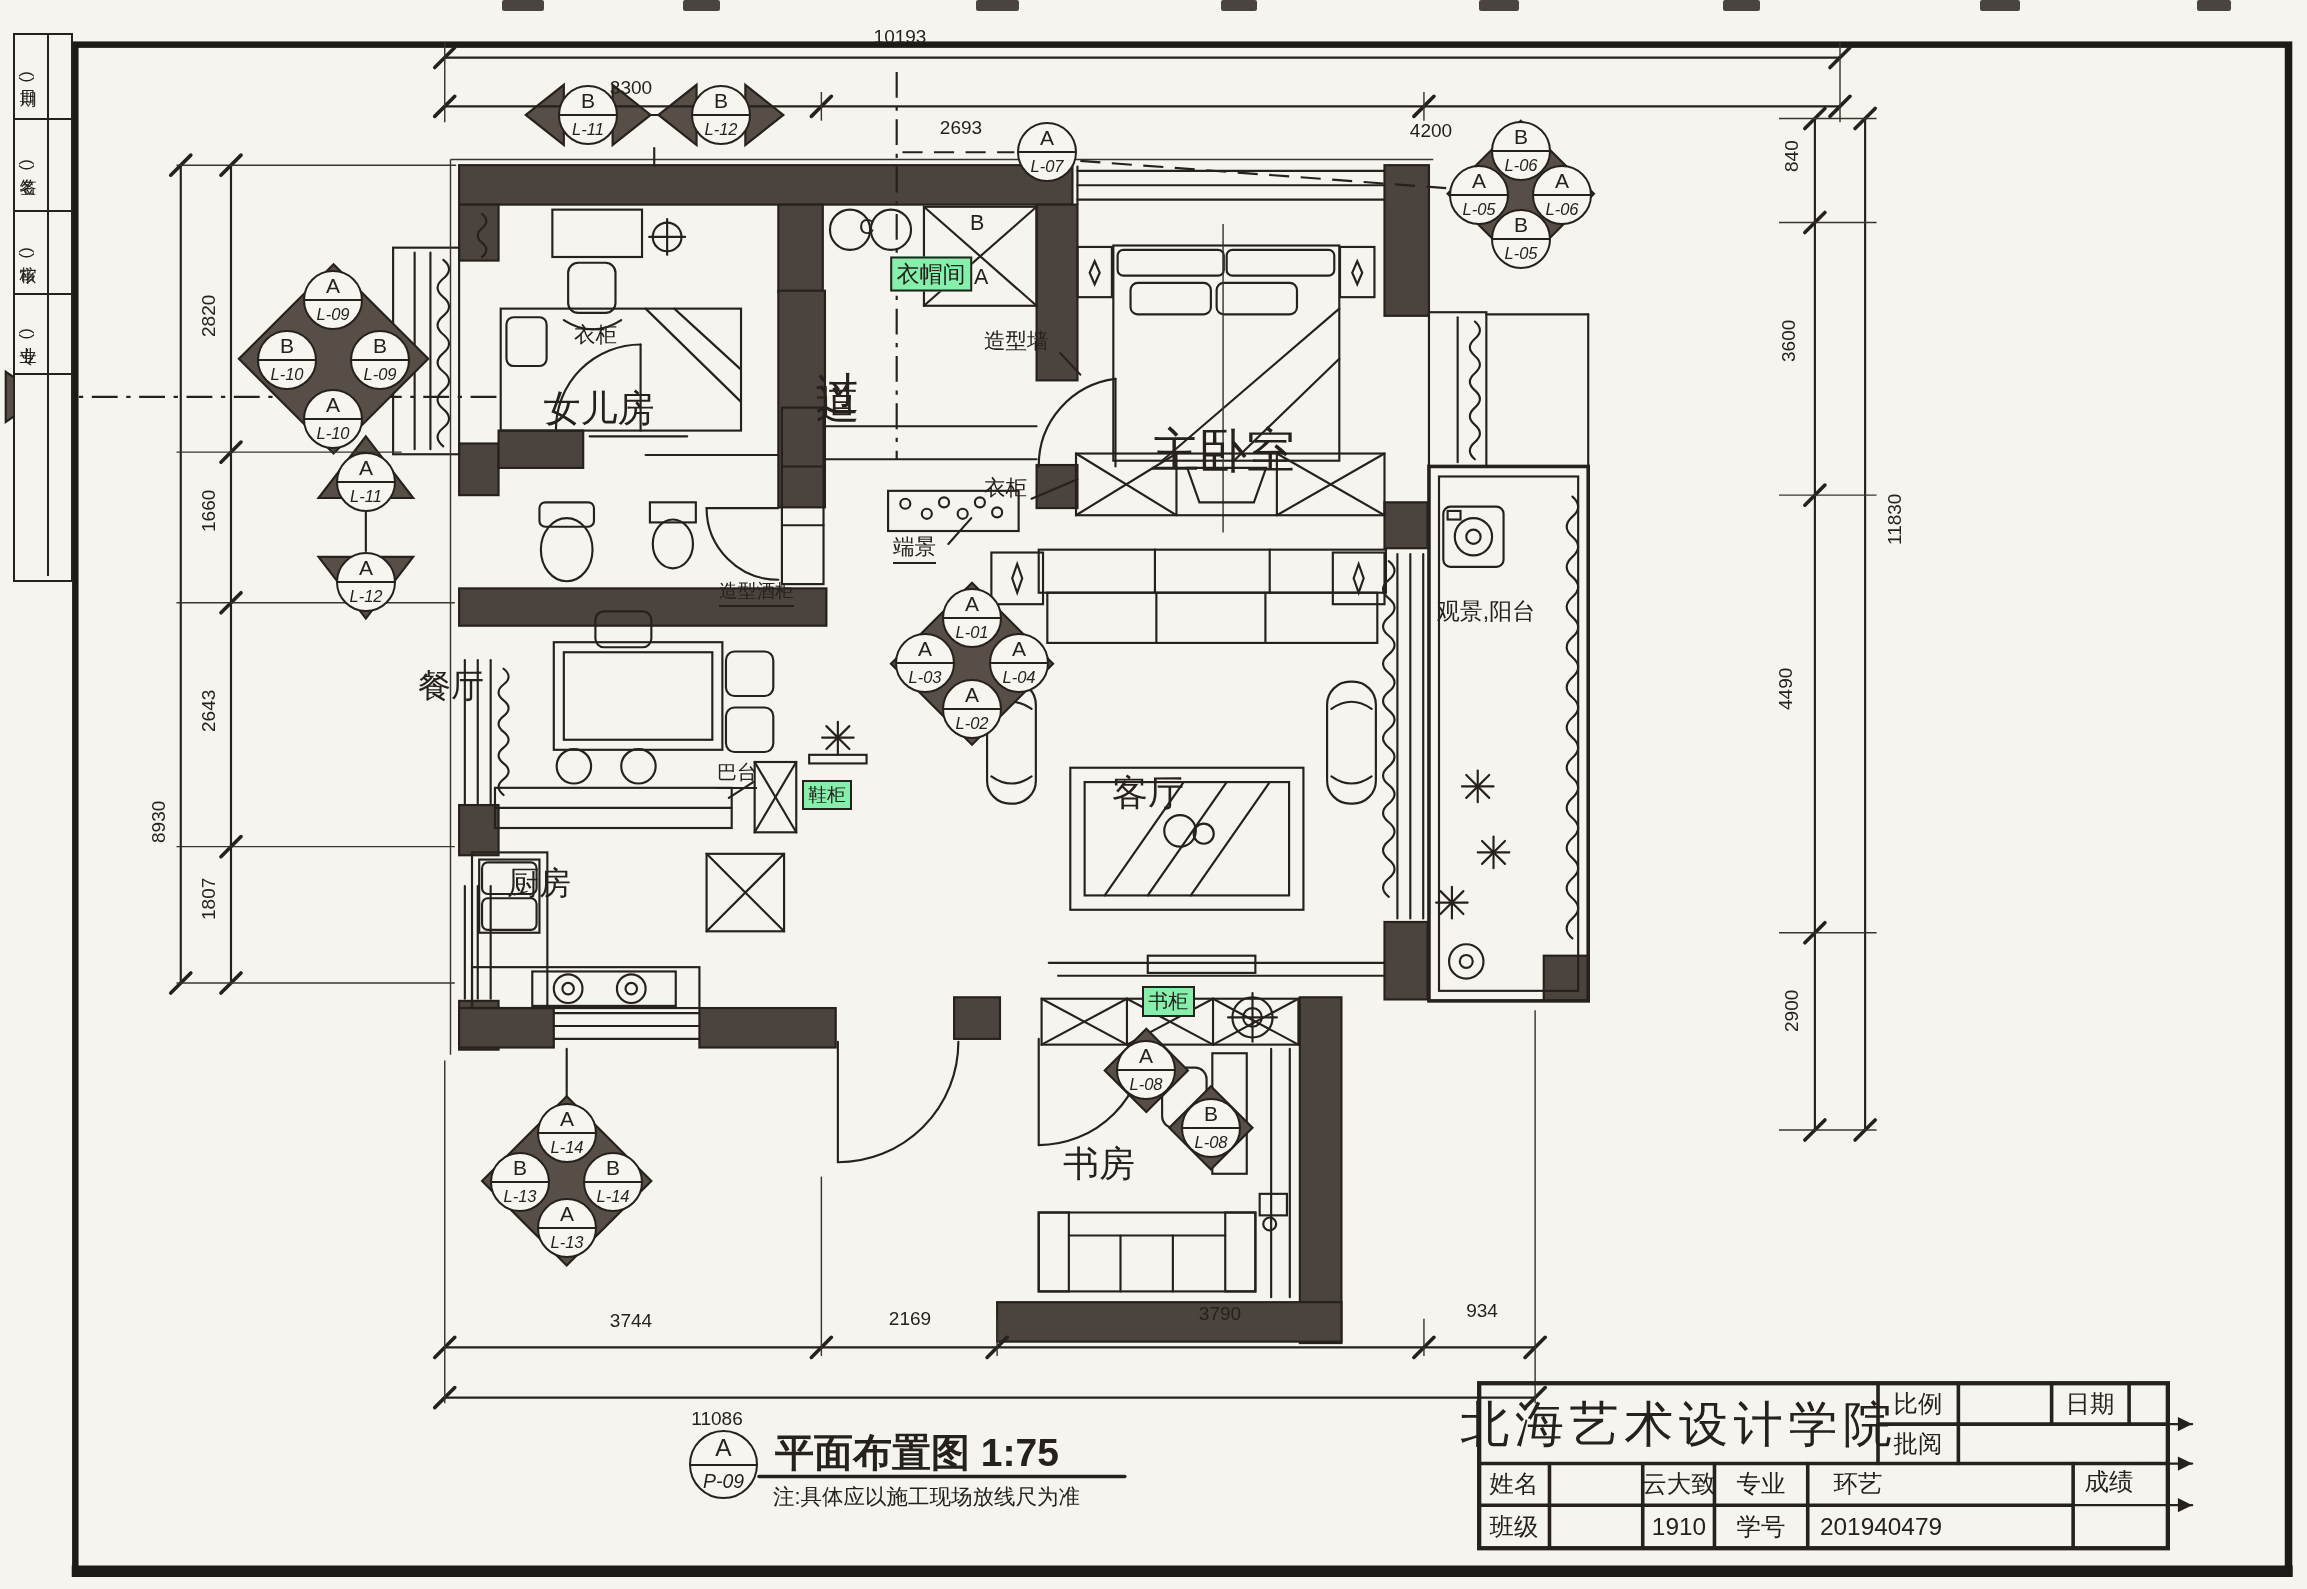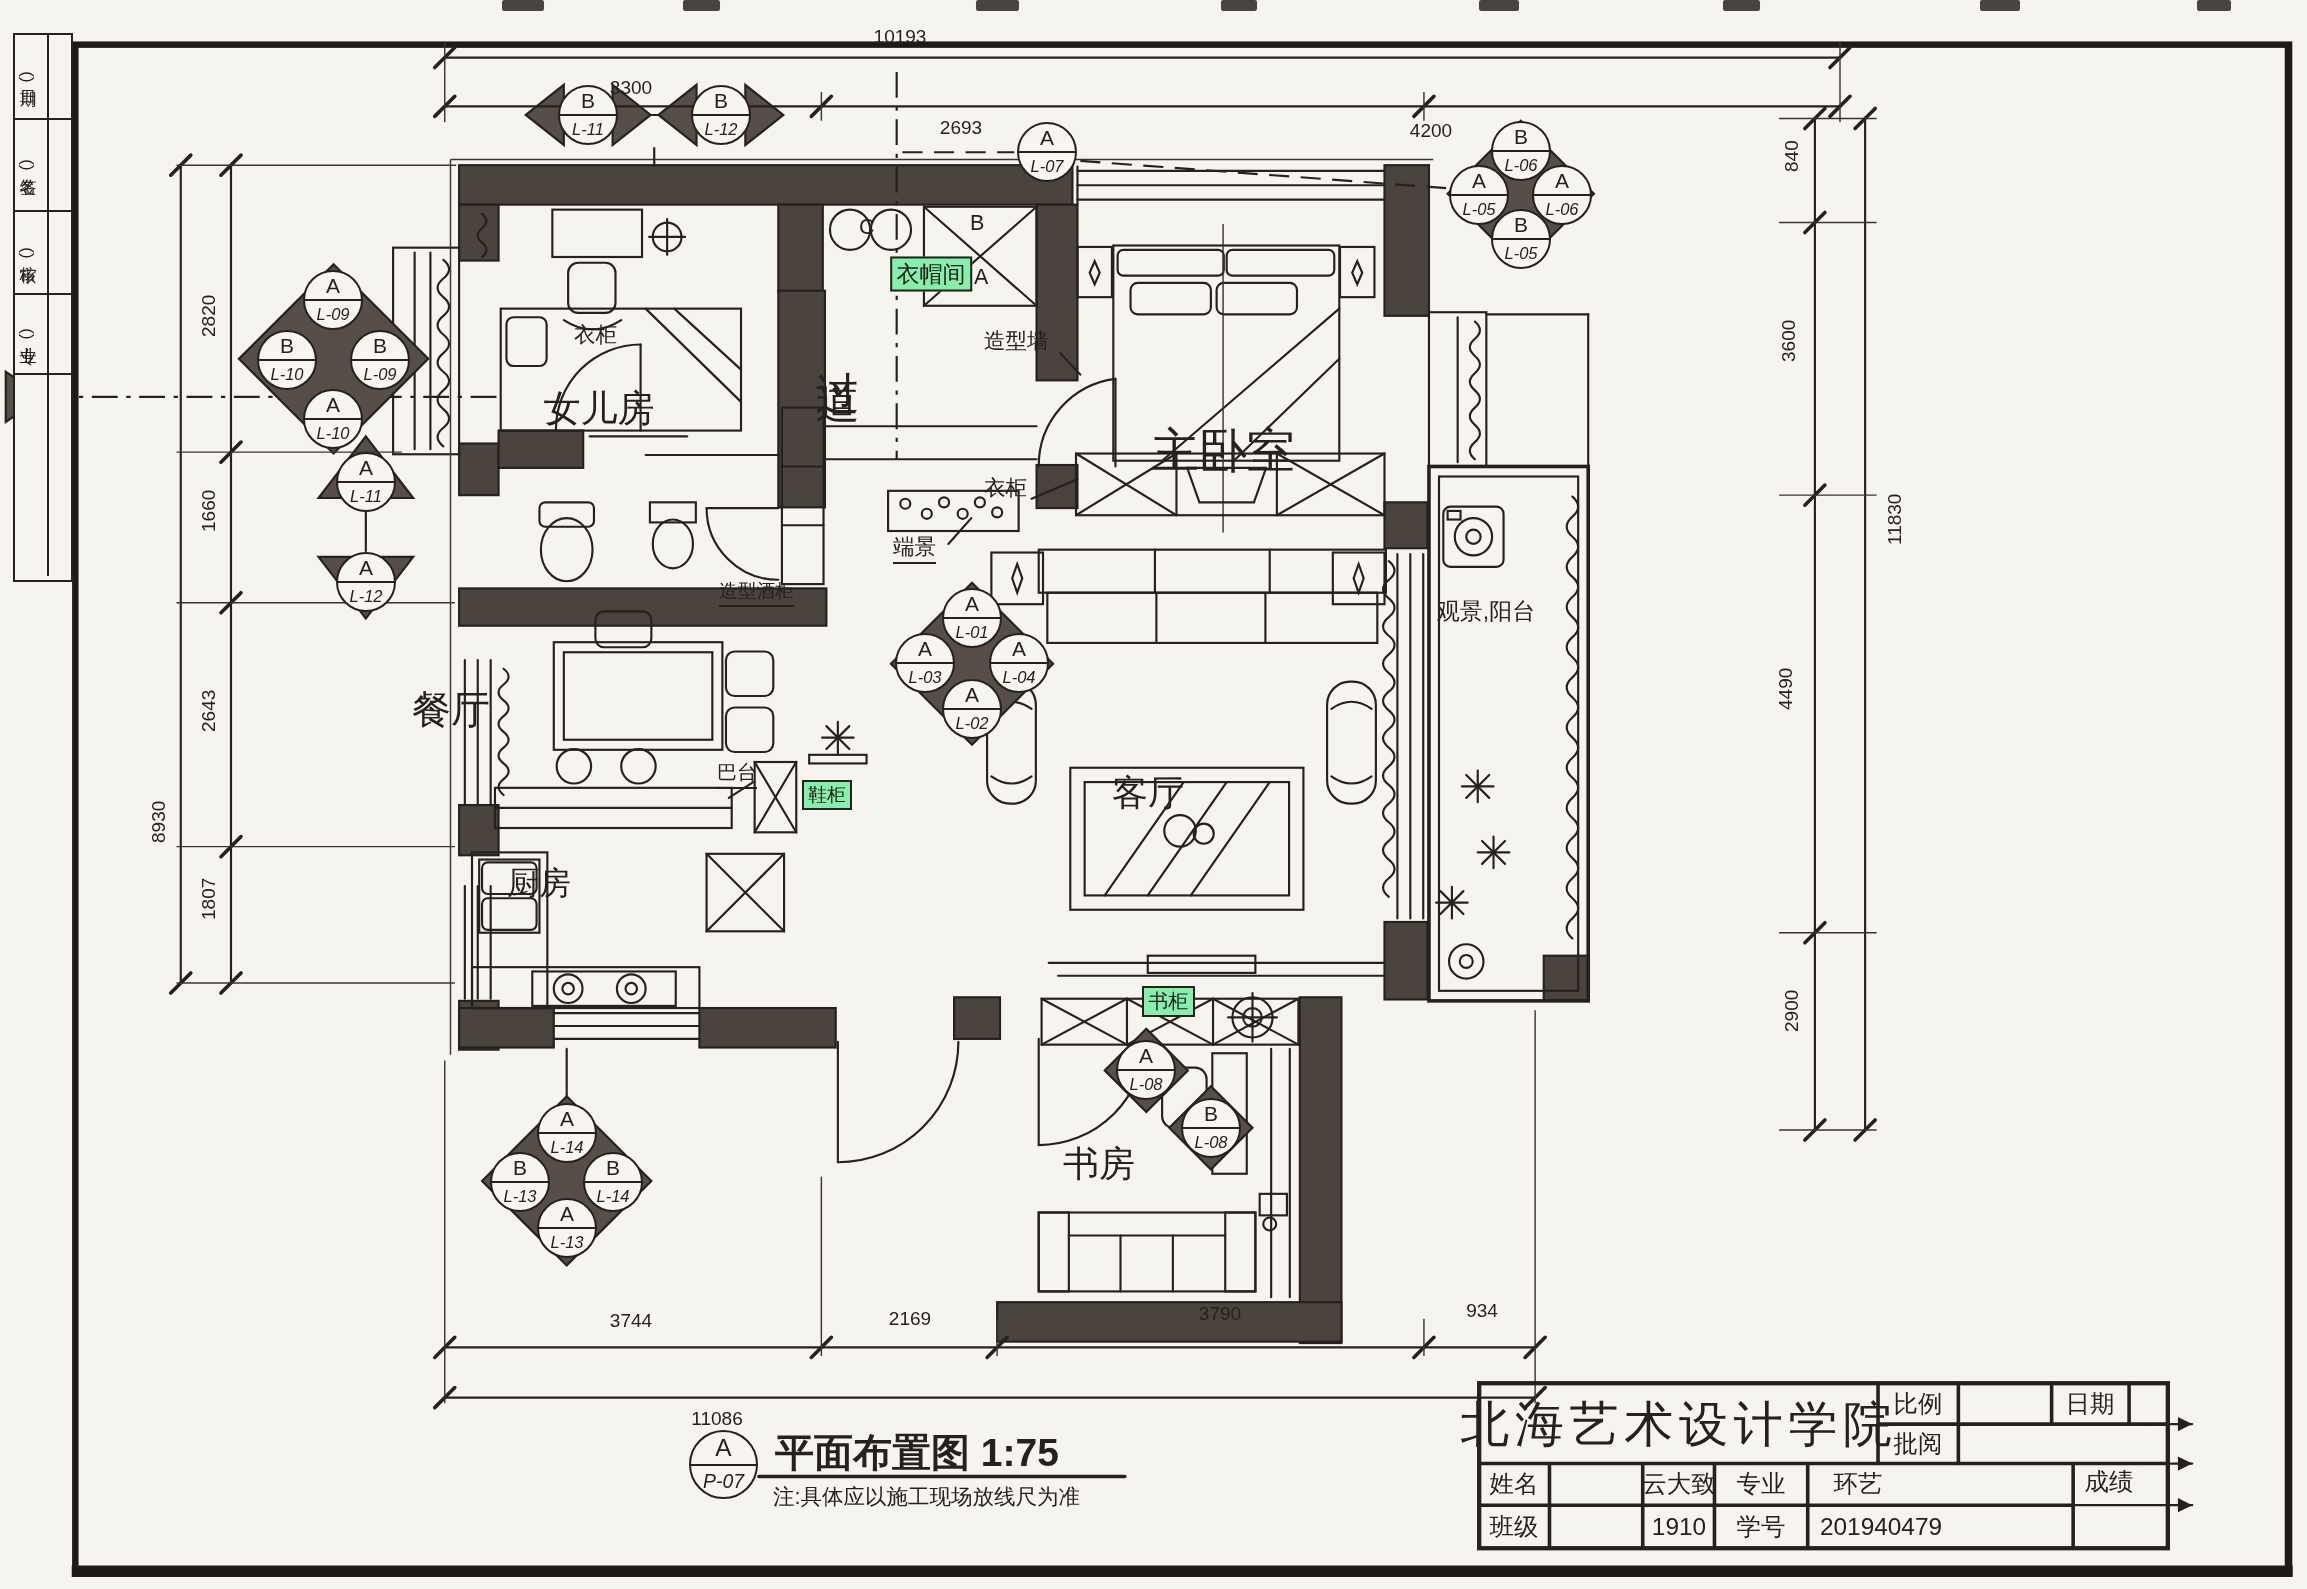--- a/index.html
+++ b/index.html
@@ -540,21 +540,21 @@
   </div>
   <div class="mk" style="left:1181px;top:1098px">
     <span class="mt">B</span>
     <span class="mb">L-08</span>
   </div>
 
   <div class="clab" style="left:599px;top:409px;font-size:37px">女儿房</div>
   <div class="clab box" style="left:931px;top:274px;font-size:23px">衣帽间</div>
   <div class="clab" style="left:1223px;top:451px;font-size:48px">主卧室</div>
   <div class="vtext" style="left:809px;top:336px;font-size:44px;letter-spacing:10px">过道</div>
-  <div class="clab" style="left:451px;top:710px;font-size:39px">餐厅</div>
+  <div class="clab" style="left:451px;top:686px;font-size:33px">餐厅</div>
   <div class="clab" style="left:1148px;top:793px;font-size:36px">客厅</div>
   <div class="clab" style="left:539px;top:884px;font-size:32px">厨房</div>
   <div class="clab" style="left:1099px;top:1164px;font-size:36px">书房</div>
   <div class="clab" style="left:1486px;top:611px;font-size:23px">观景,阳台</div>
 
   <div class="t" style="left:574px;top:320px;font-size:21.5px">衣柜</div>
   <div class="t" style="left:984px;top:473px;font-size:21.5px">衣柜</div>
   <div class="t" style="left:984px;top:326px;font-size:21.5px">造型墙</div>
   <div class="t ul" style="left:893px;top:532px;font-size:21.5px">端景</div>
   <div class="t ul" style="left:719px;top:578px;font-size:18.7px">造型酒柜</div>
@@ -603,21 +603,21 @@
     </div>
 
   <div class="clab dimnum" style="left:631px;top:1321px">3744</div>
   <div class="clab dimnum" style="left:910px;top:1319px">2169</div>
   <div class="clab dimnum" style="left:1220px;top:1314px">3790</div>
   <div class="clab dimnum" style="left:1482px;top:1311px">934</div>
   <div class="clab dimnum" style="left:717px;top:1419px">11086</div>
 
   <div class="mk big" style="left:689px;top:1430px">
     <span class="mt">A</span>
-    <span class="mb">P-07</span>
+    <span class="mb">P-09</span>
   </div>
   <div class="t" style="left:775px;top:1426px;font-size:39px;font-weight:bold">平面布置图 1:75</div>
   <div class="t" style="left:773px;top:1482px;font-size:21.5px">注:具体应以施工现场放线尺为准</div>
 
   <div class="clab" style="left:1679px;top:1425px;font-size:49px;letter-spacing:5.7px">北海艺术设计学院</div>
   <div class="clab tb" style="left:1918px;top:1404px">比例</div>
   <div class="clab tb" style="left:2090px;top:1404px">日期</div>
   <div class="clab tb" style="left:1918px;top:1444px">批阅</div>
   <div class="clab tb" style="left:1514px;top:1484px">姓名</div>
   <div class="clab tb" style="left:1679px;top:1484px">云大致</div>

